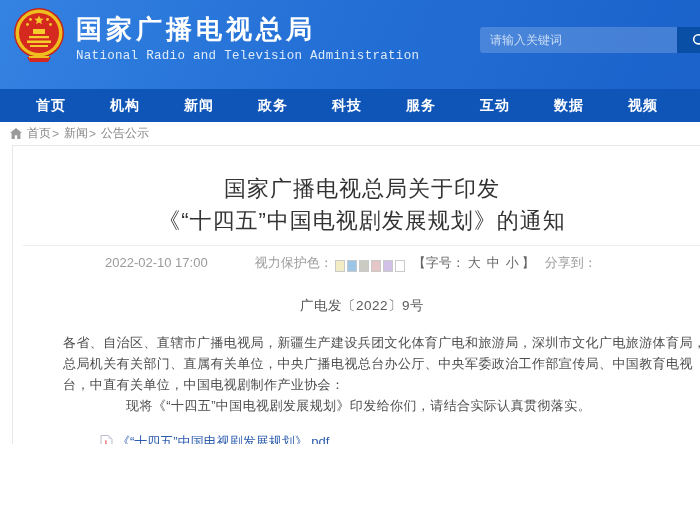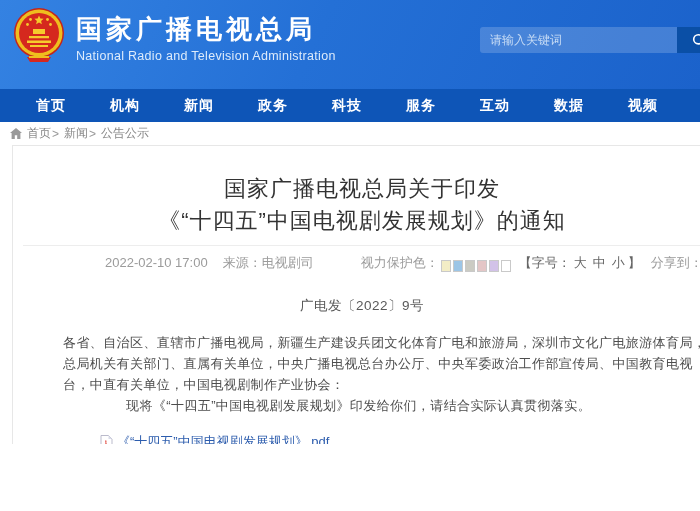--- a/index.html
+++ b/index.html
@@ -6,21 +6,21 @@
   html,body { width:700px; height:511px; overflow:hidden; background:#fff;
     font-family:"Liberation Sans","DejaVu Sans",sans-serif; }
   .page { position:relative; width:700px; height:444px; overflow:hidden; }
 
   
   .header { position:absolute; left:0; top:0; width:700px; height:89px;
     background:linear-gradient(115deg,#3482e2 0%,#2470d6 45%,#1b62cb 100%); }
   .emblem { position:absolute; left:13px; top:7px; width:52px; height:56px; cursor:pointer; }
   .brand { position:absolute; left:76px; top:13px; color:#fff; cursor:pointer; }
   .brand-cn { font-size:26px; font-weight:bold; letter-spacing:4px; line-height:32px; }
-  .brand-en { font-size:12.5px; color:#ddebfb; letter-spacing:0.3px; margin-top:4px; }
+  .brand-en { font-size:12.5px; color:#ddebfb; letter-spacing:0.3px; margin-top:4px;font-family:Liberation Mono, monospace; }
   .search { position:absolute; left:480px; top:27px; display:flex; height:26px; }
   .search input { width:197px; height:26px; border:none; outline:none;
     background:rgba(255,255,255,0.18); border-radius:3px 0 0 3px;
     padding:12px 10px; font-size:12px; color:#fff; }
   .search input::placeholder { color:#c7dcf5; }
   .search-btn { width:44px; height:26px; border:none; background:#0a4fa6;
     border-radius:0 3px 3px 0; display:flex; align-items:center; justify-content:center; cursor:pointer; }
 
   
   .nav { position:absolute; left:0; top:89px; width:700px; height:33px; background:#0e55b7;
@@ -124,21 +124,20 @@
 
   <div class="content-box">
     <h1 class="article-title">
       <div>国家广播电视总局关于印发</div>
       <div>《“十四五”中国电视剧发展规划》的通知</div>
     </h1>
     <div class="title-divider"></div>
 
     <div class="meta-row">
       <span>2022-02-10 17:00</span>
-      <span class="meta-source">来源：电视剧司</span>
       <span class="eye-group">
         <span>视力保护色：</span>
         <span class="swatches">
             <span class="swatch" style="background: rgb(243, 237, 198);"></span>
             <span class="swatch" style="background: rgb(156, 197, 230);"></span>
             <span class="swatch" style="background: rgb(203, 203, 195);"></span>
             <span class="swatch" style="background: rgb(228, 198, 198);"></span>
             <span class="swatch" style="background: rgb(210, 194, 232);"></span>
             <span class="swatch" style="background: rgb(255, 255, 255);"></span>
           </span>

